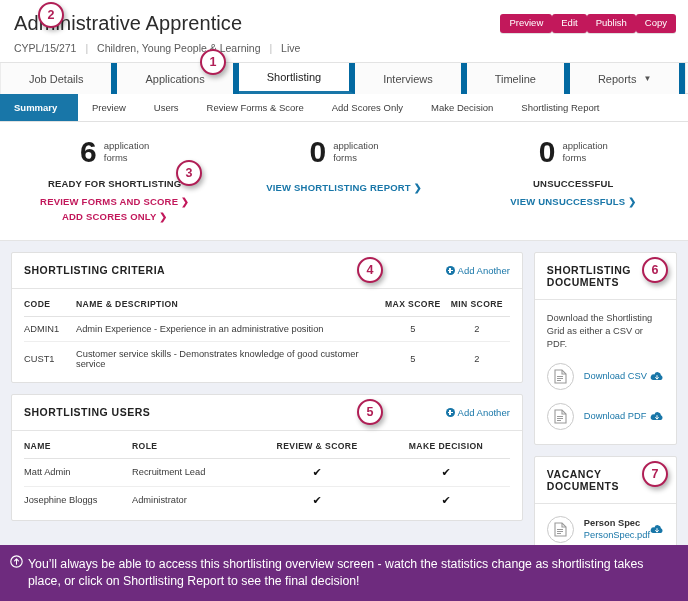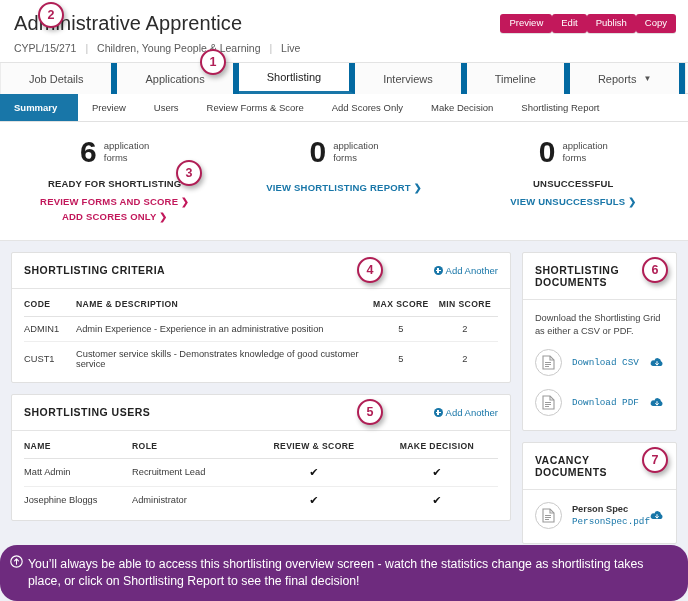--- a/index.html
+++ b/index.html
@@ -275,21 +275,20 @@
     flex: none;
     margin-right: 10px;
   }
   .doc-icon svg { display: block; }
   .doc-text { flex: 1; }
   .doc-link {
     font-size: 9.3px;
     color: #1876a8;
     cursor: pointer;
     display: block;
-    font-family: Liberation Mono, monospace;
   }
   .doc-name {
     font-size: 9.3px;
     font-weight: bold;
     color: #333;
     display: block;
     margin-bottom: 2px;
   }
   .doc-dl { flex: none; cursor: pointer; }
   .doc-dl svg { display: block; }
@@ -314,21 +313,20 @@
   
   .footer {
     position: absolute;
     left: 0; right: 0; bottom: 0;
     height: 56px;
     background: #6e2b7e;
     color: #ffffff;
     display: flex;
     align-items: center;
     padding: 0 10px;
-    border-radius: 17px;
   }
   .footer-icon {
     width: 13px; height: 13px;
     flex: none;
     margin-right: 5px;
     align-self: flex-start;
     margin-top: 10px;
   }
   .footer-text {
     font-size: 12.3px;

